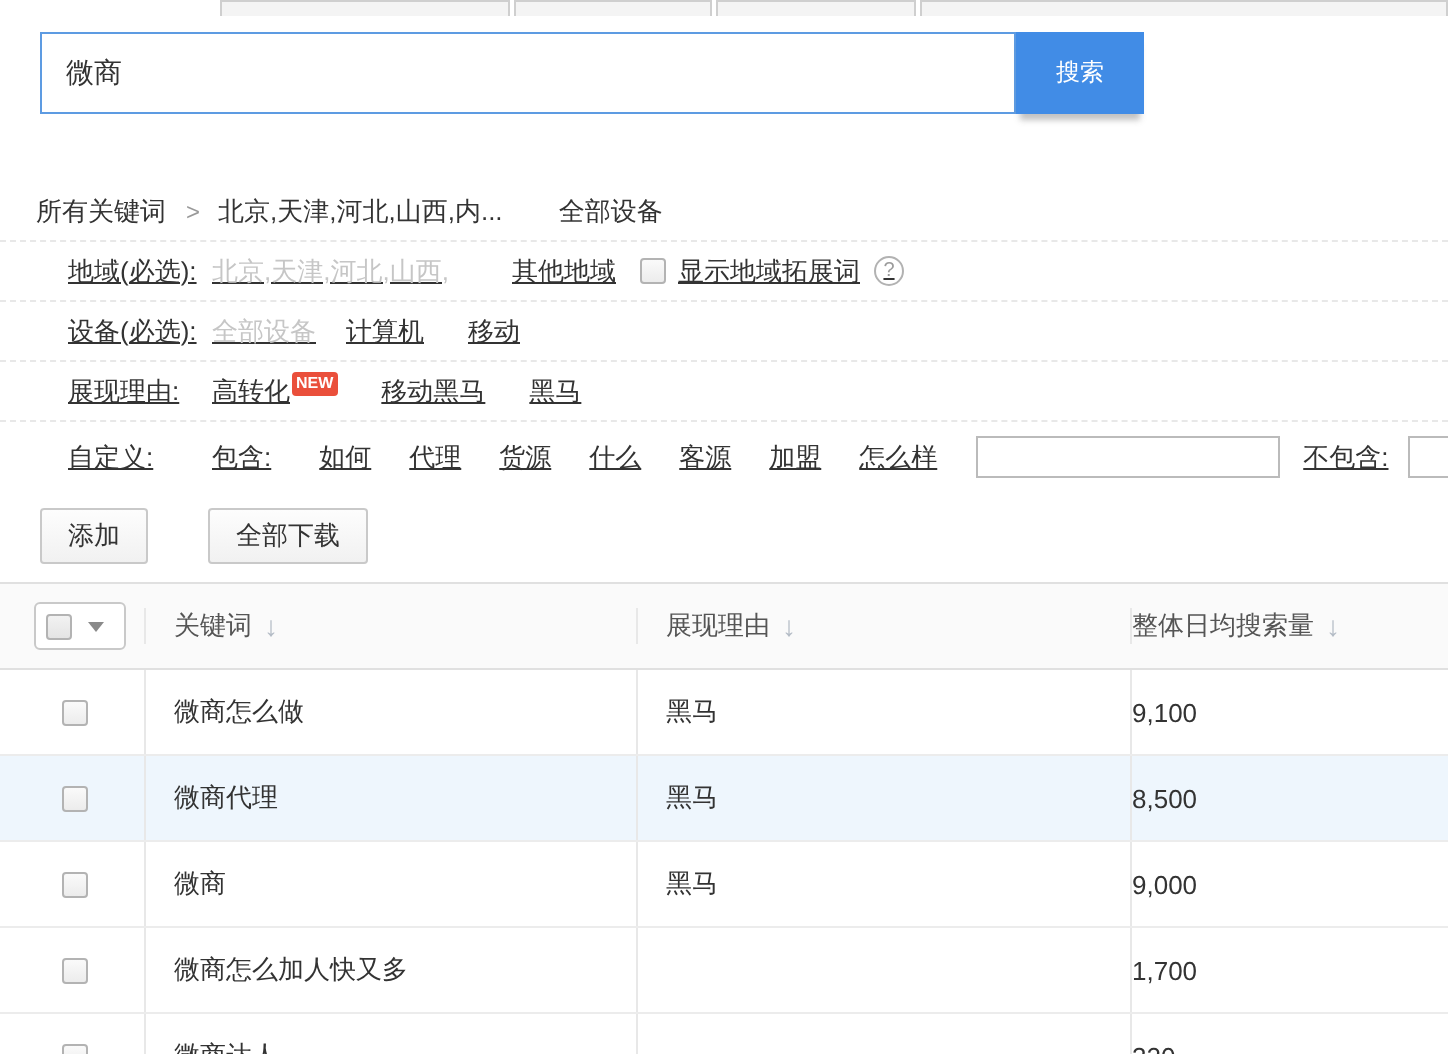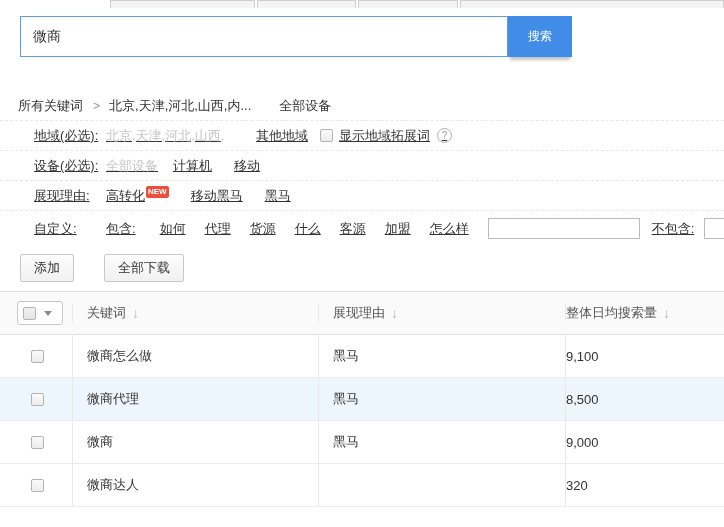--- a/index.html
+++ b/index.html
@@ -209,20 +209,28 @@
 
   <div class="tr">
     <div class="td col-check">
         <span class="cb row-cb"></span>
       </div>
     <div class="td col-kw">微商</div>
     <div class="td col-reason">黑马</div>
     <div class="td col-vol">9,000</div>
   </div>
 
+  <div class="tr">
+    <div class="td col-check">
+        <span class="cb row-cb"></span>
+      </div>
+    <div class="td col-kw">微商怎么加人快又多</div>
+    <div class="td col-reason"></div>
+    <div class="td col-vol">1,700</div>
+  </div>
 
   <div class="tr">
     <div class="td col-check">
         <span class="cb row-cb"></span>
       </div>
     <div class="td col-kw">微商达人</div>
     <div class="td col-reason"></div>
     <div class="td col-vol">320</div>
   </div>
 

